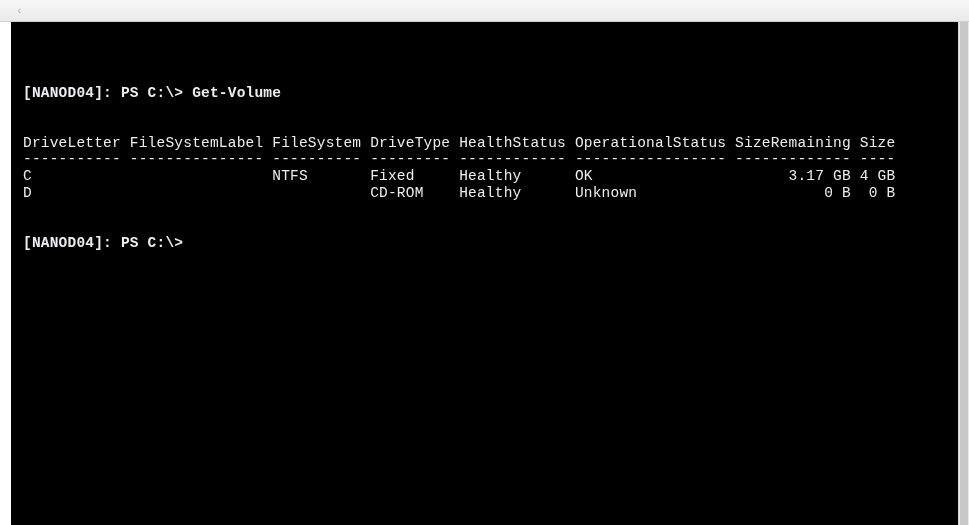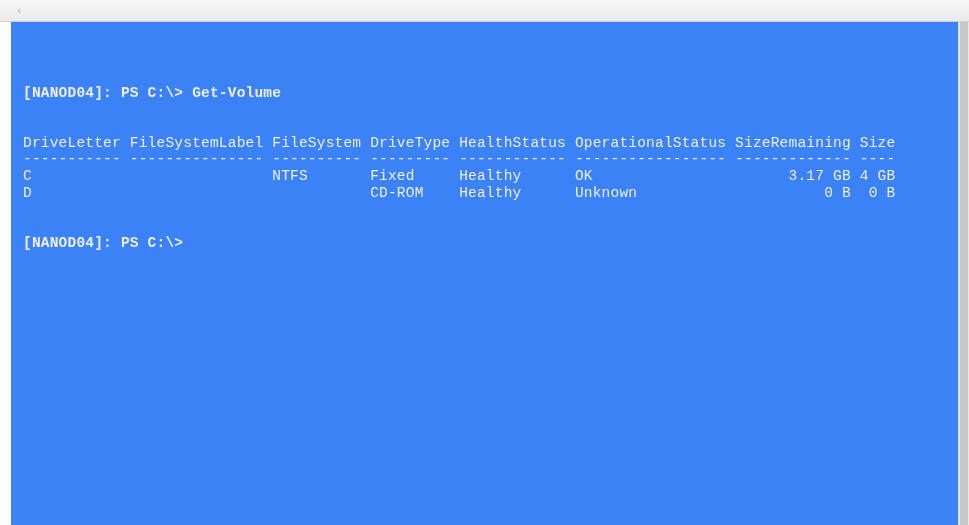--- a/index.html
+++ b/index.html
@@ -26,21 +26,21 @@
       color: #b0b0b0;
       font-size: 11px;
       user-select: none;
     }
     .terminal {
       position: absolute;
       top: 22px;
       left: 11px;
       right: 0;
       bottom: 0;
-      background: #3b82f6;
+      background: #000000;
       color: #eeedf0;
       padding: 46px 12px 0 12px;
       font-size: 14.5px;
       line-height: 1.15;
       white-space: pre;
       overflow: hidden;
       letter-spacing: 0.2px;
     }
     .bold {
       font-weight: bold;

